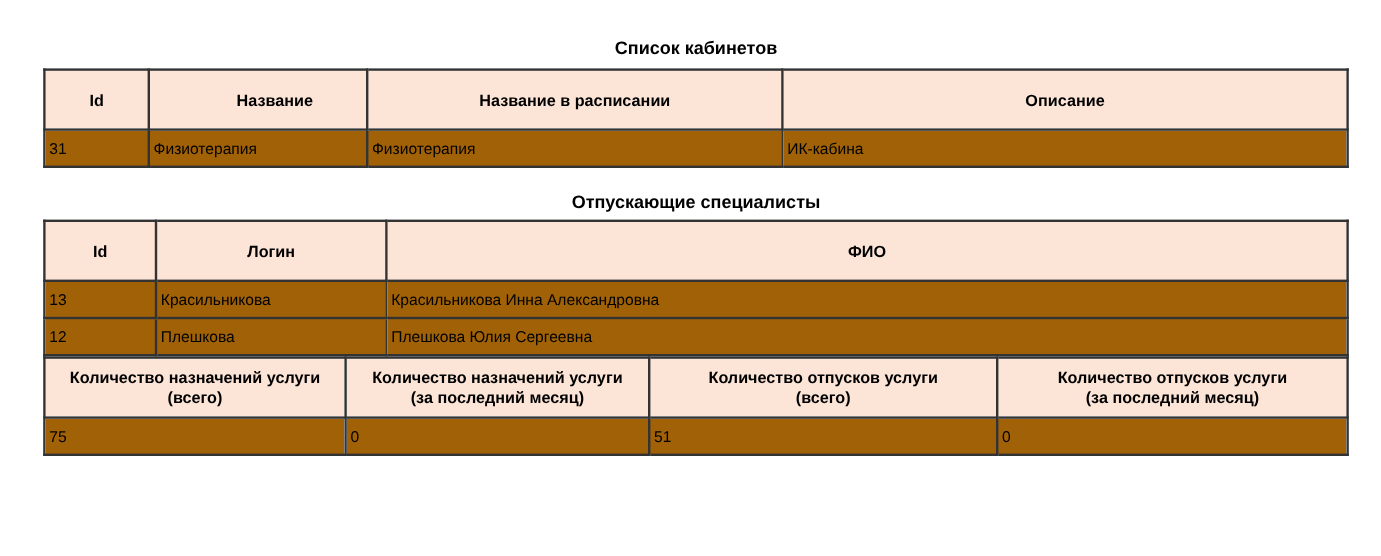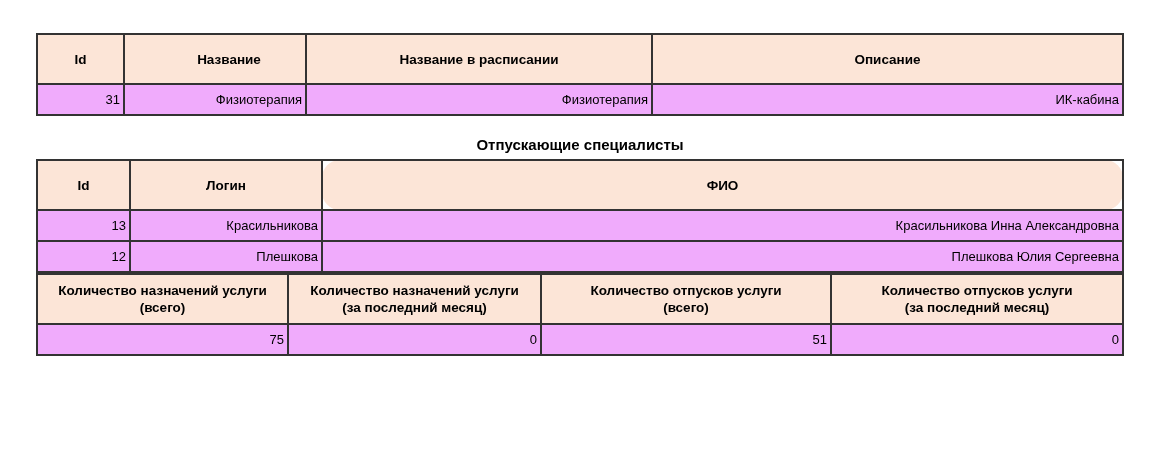--- a/index.html
+++ b/index.html
@@ -41,40 +41,41 @@
     font-weight:bold;
     font-size:13.5px;
     line-height:17px;
     text-align:center;
     vertical-align:middle;
     white-space:pre-line;
     padding:2px 4px;
     height:50px;
   }
   table.rpt td{
-    background:#f0abfc;
+    background:#a16207;
     font-size:13px;
-    text-align:right;
+    text-align:left;
     vertical-align:middle;
     padding:2px 3px;
     height:31px;
     white-space:nowrap;
   }
   
   .t1 .c0{width:87px;}  .t1 .c1{width:182px;padding-left:32px;} .t1 .c2{width:346px;} .t1 .c3{width:auto;}
   
-  .t2 .c0{width:93px;}  .t2 .c1{width:192px;} .t2 .c2{width:auto;border-radius:18px;}
+  .t2 .c0{width:93px;}  .t2 .c1{width:192px;} .t2 .c2{width:auto;}
   
   .t3 .c0{width:251px;} .t3 .c1{width:253px;} .t3 .c2{width:290px;} .t3 .c3{width:auto;}
 </style>
 </head>
 <body>
 
 <div class="wrap">
 
+  <div class="tbl-title title-1">Список кабинетов</div>
   <table class="rpt t1">
     <thead>
       <tr>
         <th class="c0">Id</th>
         <th class="c1">Название</th>
         <th class="c2">Название в расписании</th>
         <th class="c3">Описание</th>
       </tr>
     </thead>
     <tbody>

